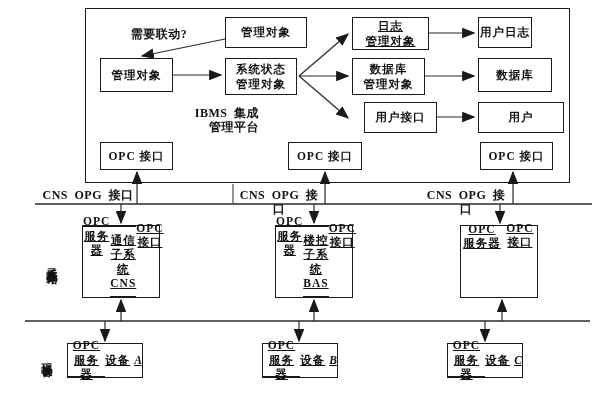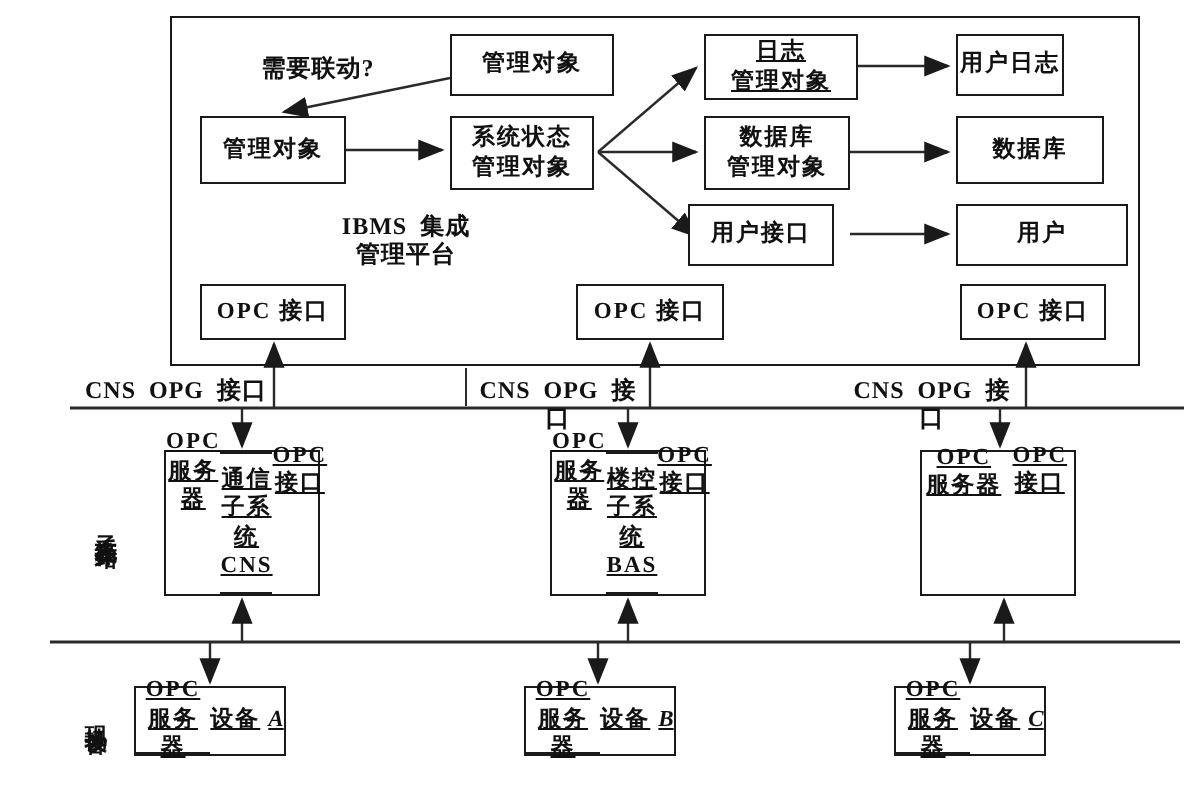--- a/index.html
+++ b/index.html
@@ -84,23 +84,23 @@
   <div class="lbl" style="left:122px;top:28px;width:74px;">需要联动?</div>
   <div class="box" style="left:100px;top:58px;width:73px;height:34px;">管理对象</div>
   <div class="box" style="left:225px;top:58px;width:72px;height:37px;">系统状态
 管理对象</div>
   <div class="box" style="left:352px;top:17px;width:77px;height:33px;text-decoration:underline;">日志
 管理对象</div>
   <div class="box" style="left:478px;top:17px;width:54px;height:31px;">用户日志</div>
   <div class="box" style="left:352px;top:58px;width:73px;height:37px;">数据库
 管理对象</div>
   <div class="box" style="left:478px;top:58px;width:74px;height:34px;">数据库</div>
-  <div class="box" style="left:344px;top:102px;width:73px;height:31px;">用户接口</div>
+  <div class="box" style="left:364px;top:102px;width:73px;height:31px;">用户接口</div>
   <div class="box" style="left:478px;top:102px;width:86px;height:31px;">用户</div>
-  <div class="lbl" style="left:158px;top:107px;width:90px;">IBMS 集成
+  <div class="lbl" style="left:169px;top:107px;width:90px;text-align:right;">IBMS 集成
 管理平台</div>
   <div class="box" style="left:100px;top:142px;width:73px;height:28px;">OPC 接口</div>
   <div class="box" style="left:288px;top:142px;width:74px;height:28px;">OPC 接口</div>
   <div class="box" style="left:480px;top:142px;width:73px;height:28px;">OPC 接口</div>
 
   <div class="lbl" style="left:42px;top:189px;width:92px;">CNS OPG 接口</div>
   <div class="lbl" style="left:234px;top:189px;width:90px;">CNS OPG 接口</div>
   <div class="lbl" style="left:421px;top:189px;width:90px;">CNS OPG 接口</div>
 
   <div class="vlbl" style="left:44px;top:225px;height:74px;">子系统操作站</div>

